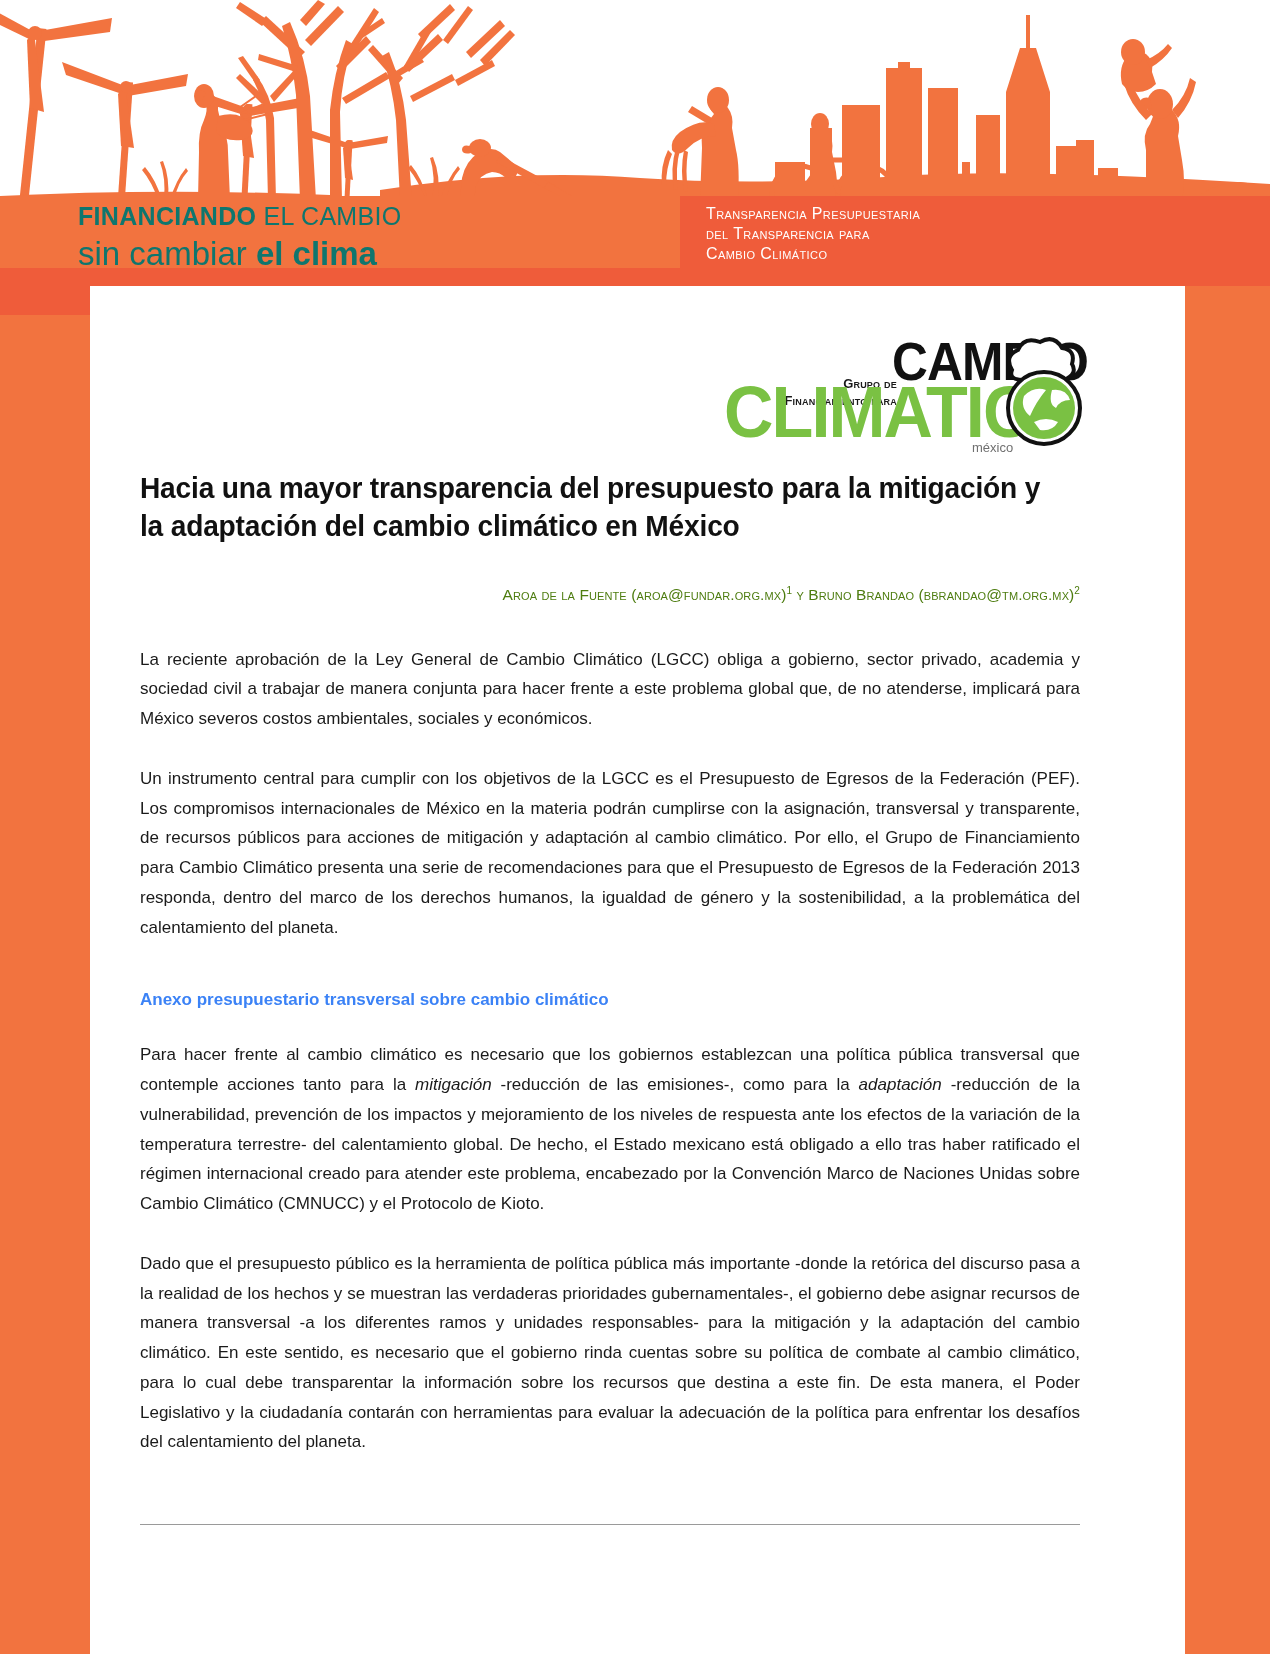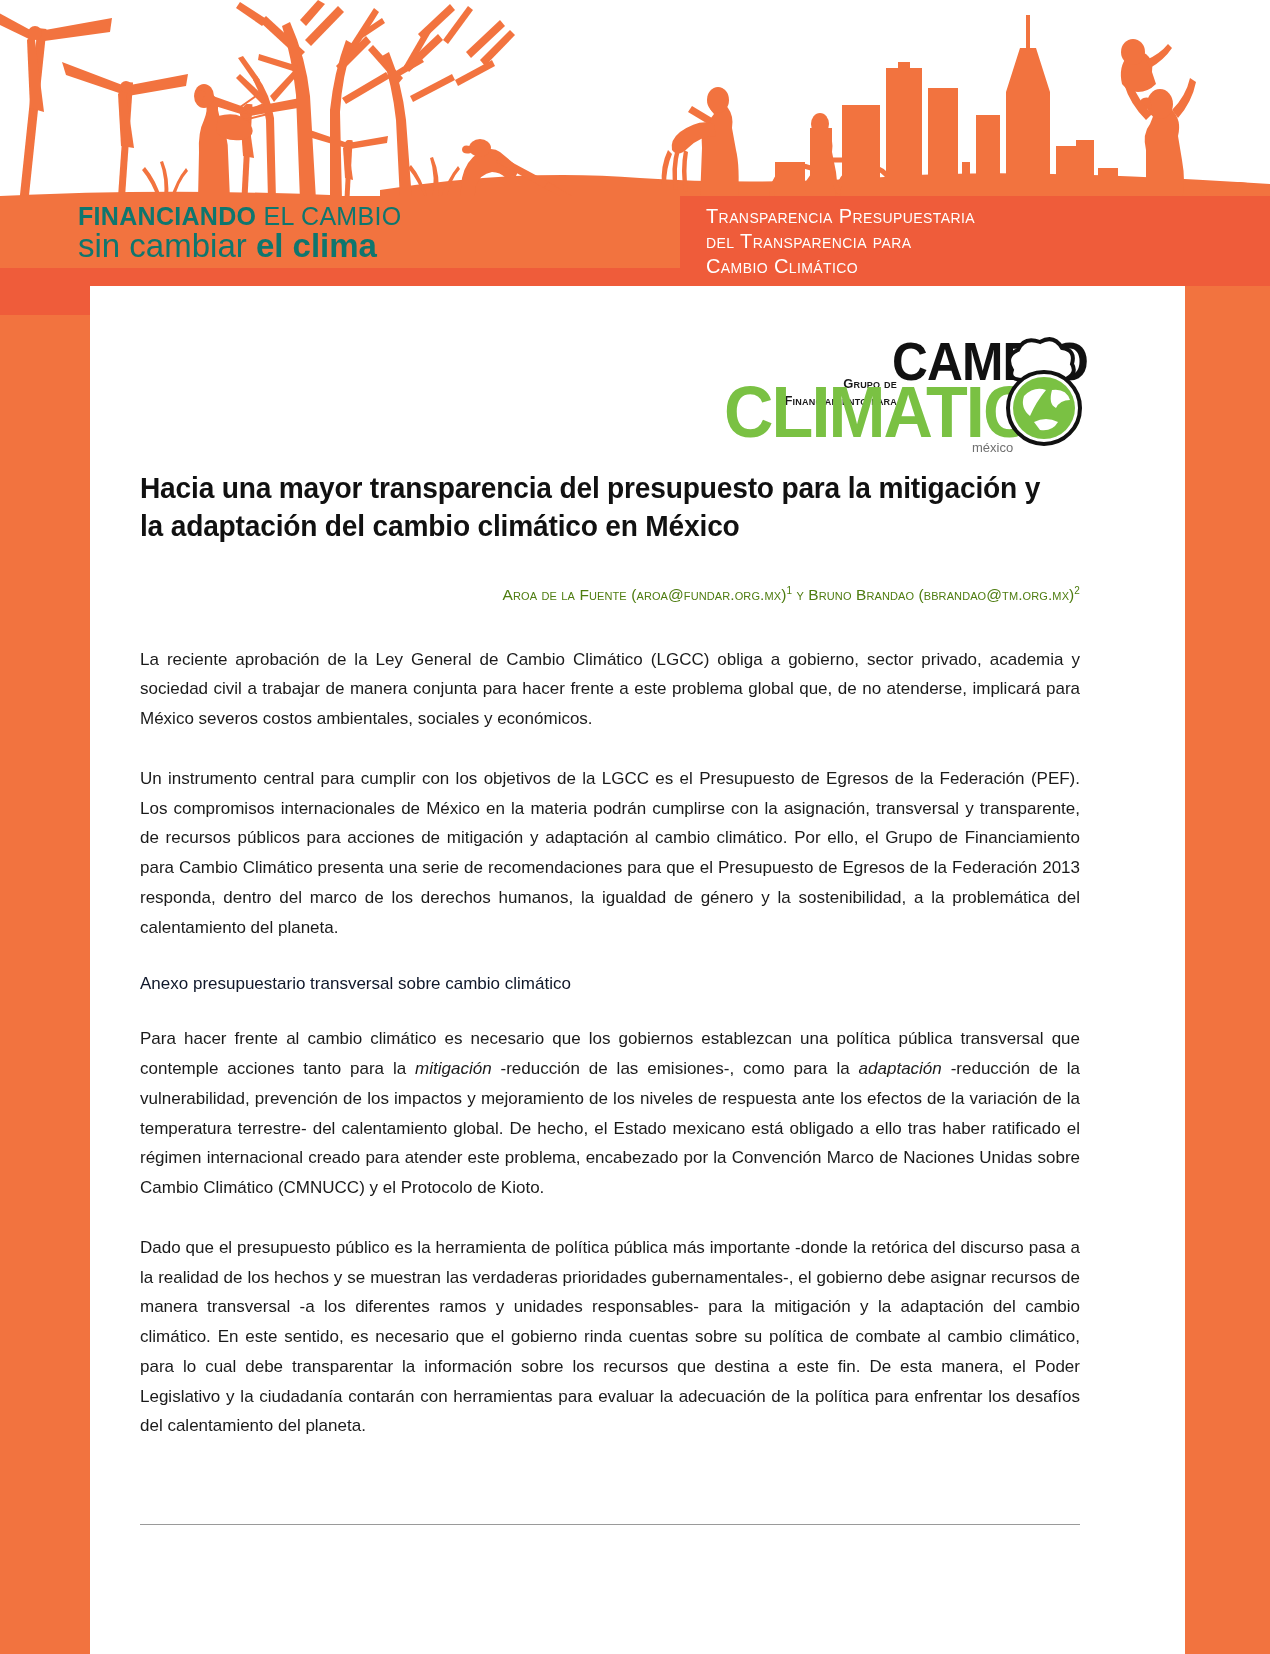--- a/index.html
+++ b/index.html
@@ -26,26 +26,26 @@
   .band-main-lower{position:absolute;left:0;top:268px;width:920px;height:47px;background:#ef5c3a;}
   .band-right{position:absolute;left:680px;top:196px;width:590px;height:100px;background:#ef5c3a;}
   .band-right-lower{position:absolute;left:920px;top:286px;width:350px;height:29px;background:#f2733f;}
   .notch{position:absolute;left:880px;top:286px;width:0;height:0;
          border-left:40px solid #c8502c;border-bottom:29px solid transparent;}
 
   
   .lockup{position:absolute;left:78px;top:204px;color:#0f766e;line-height:1.0;}
   .lockup .l1{font-size:25px;letter-spacing:.3px;white-space:nowrap;}
   .lockup .l1 b{font-weight:bold;}
-  .lockup .l2{font-size:33px;margin-top:0;white-space:nowrap;}
+  .lockup .l2{font-size:33px;margin-top:8px;white-space:nowrap;}
   .lockup .l2 b{font-weight:bold;}
 
   
   .rlockup{position:absolute;left:706px;top:204px;color:#ffffff;line-height:1.24;
-           font-size:20px;letter-spacing:.4px;}
+           font-size:16px;letter-spacing:.4px;}
   .rlockup div{white-space:nowrap;}
   .sc{font-variant:small-caps;}
 
   
   .card{position:absolute;left:90px;top:286px;width:1095px;height:1368px;background:#ffffff;}
 
   
   .logo{position:absolute;left:722px;top:316px;width:370px;height:140px;}
   .logo .grupo{position:absolute;left:0px;top:60px;width:175px;text-align:right;
                color:#1a1a1a;font-weight:bold;font-size:13px;line-height:1.28;letter-spacing:.2px;}
@@ -75,21 +75,21 @@
   .authors sup{font-size:10px;}
 
   p.body{
     text-align:justify;font-size:17px;line-height:1.75;margin:30px 0 0 0;
     color:#1a1a1a;letter-spacing:0px;
   }
   p.body.first{margin-top:40px;}
   p.body em{font-style:italic;}
 
   h2.sub{
-    font-size:17px;font-weight:normal;margin:32px 0 0 0;color:#0f172a;
+    font-size:17px;font-weight:bold;margin:48px 0 0 0;color:#3b82f6;
   }
 
   
   .rule{position:absolute;left:140px;top:1524px;width:940px;height:1px;background:#9a9a9a;}
   .footnotes{position:absolute;left:140px;top:1533px;width:940px;
              font-size:13.5px;line-height:1.62;color:#222222;}
   .footnotes sup{font-size:9.5px;}
 </style>
 </head>
 <body>

